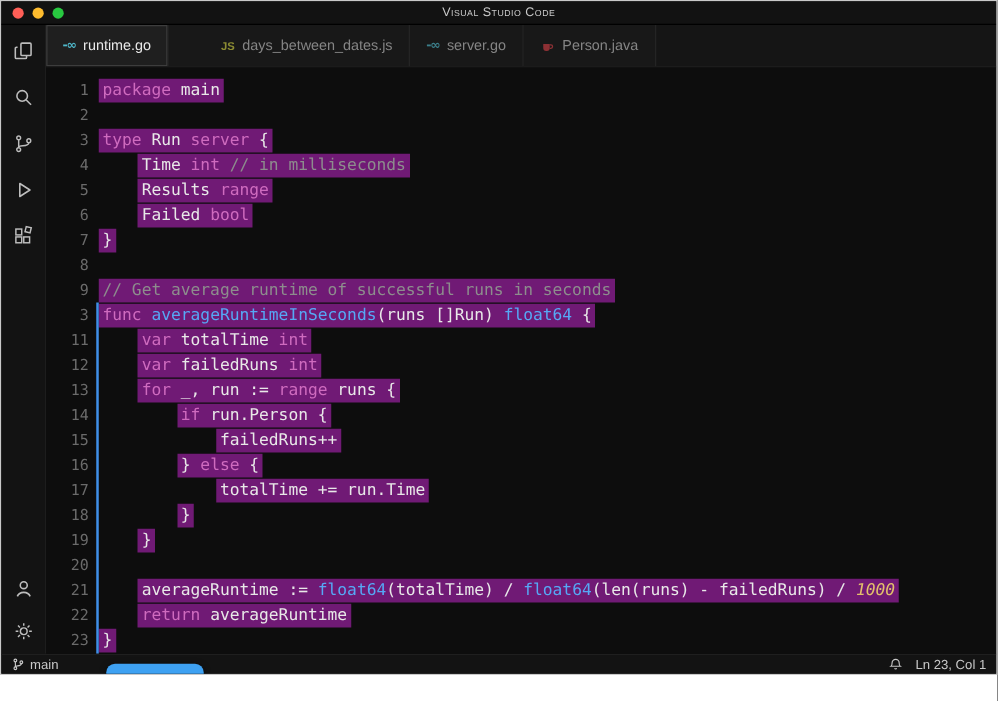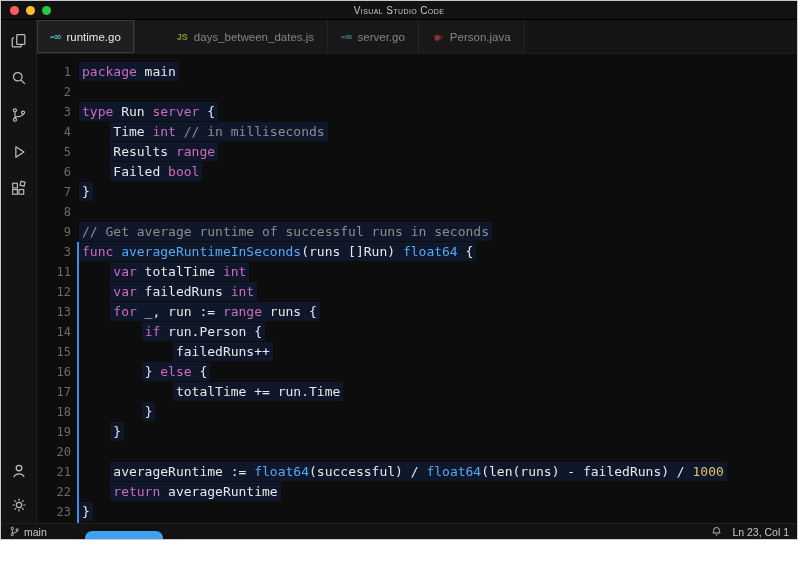--- a/index.html
+++ b/index.html
@@ -89,26 +89,26 @@
   }
   .guide{
     position:absolute;left:40px;top:188px;width:2px;height:281px;
     background:var(--guide);
   }
   .line{height:20px;line-height:20px;white-space:pre;}
   .ln{
     display:inline-block;width:34px;text-align:right;margin-right:8px;
     color:#6b6b6b;font-size:12px;user-select:none;
   }
-  .cbg{background:#0f172a;padding:2px 3px;}
+  .cbg{background:#701a75;padding:2px 3px;}
   .tk-kw{color:var(--keyword);}
   .tk-fg{color:var(--foreground);}
   .tk-cm{color:var(--comment);}
   .tk-fn{color:var(--function);}
-  .tk-num{color:var(--number);}
+  .tk-num{color:var(--number);font-style:italic;}
 
   
   .statusbar{
     flex:0 0 16px;
     background:#131313;
     border-top:1px solid #1f1f1f;
     display:flex;align-items:center;justify-content:space-between;
     padding:0 8px;
     font-size:10.5px;color:#c8c8c8;
   }
@@ -258,21 +258,21 @@
             <div class="line"><span class="ln">11</span><span>    </span><span class="cbg"><span class="tk-kw">var</span><span class="tk-fg"> totalTime </span><span class="tk-kw">int</span></span></div>
             <div class="line"><span class="ln">12</span><span>    </span><span class="cbg"><span class="tk-kw">var</span><span class="tk-fg"> failedRuns </span><span class="tk-kw">int</span></span></div>
             <div class="line"><span class="ln">13</span><span>    </span><span class="cbg"><span class="tk-kw">for</span><span class="tk-fg"> _, run := </span><span class="tk-kw">range</span><span class="tk-fg"> runs {</span></span></div>
             <div class="line"><span class="ln">14</span><span>        </span><span class="cbg"><span class="tk-kw">if</span><span class="tk-fg"> run.Person {</span></span></div>
             <div class="line"><span class="ln">15</span><span>            </span><span class="cbg"><span class="tk-fg">failedRuns++</span></span></div>
             <div class="line"><span class="ln">16</span><span>        </span><span class="cbg"><span class="tk-fg">} </span><span class="tk-kw">else</span><span class="tk-fg"> {</span></span></div>
             <div class="line"><span class="ln">17</span><span>            </span><span class="cbg"><span class="tk-fg">totalTime += run.Time</span></span></div>
             <div class="line"><span class="ln">18</span><span>        </span><span class="cbg"><span class="tk-fg">}</span></span></div>
             <div class="line"><span class="ln">19</span><span>    </span><span class="cbg"><span class="tk-fg">}</span></span></div>
             <div class="line"><span class="ln">20</span></div>
-            <div class="line"><span class="ln">21</span><span>    </span><span class="cbg"><span class="tk-fg">averageRuntime := </span><span class="tk-fn">float64</span><span class="tk-fg">(successful) / </span><span class="tk-fn">float64</span><span class="tk-fg">(len(runs) - failedRuns) / </span><span class="tk-num">1000</span></span></div>
+            <div class="line"><span class="ln">21</span><span>    </span><span class="cbg"><span class="tk-fg">averageRuntime := </span><span class="tk-fn">float64</span><span class="tk-fg">(totalTime) / </span><span class="tk-fn">float64</span><span class="tk-fg">(len(runs) - failedRuns) / </span><span class="tk-num">1000</span></span></div>
             <div class="line"><span class="ln">22</span><span>    </span><span class="cbg"><span class="tk-kw">return</span><span class="tk-fg"> averageRuntime</span></span></div>
             <div class="line"><span class="ln">23</span><span class="cbg"><span class="tk-fg">}</span></span></div>
           </div>
       </div>
     </div>
 
   </div>
 
   <div class="statusbar">
     <div class="sb-side">

